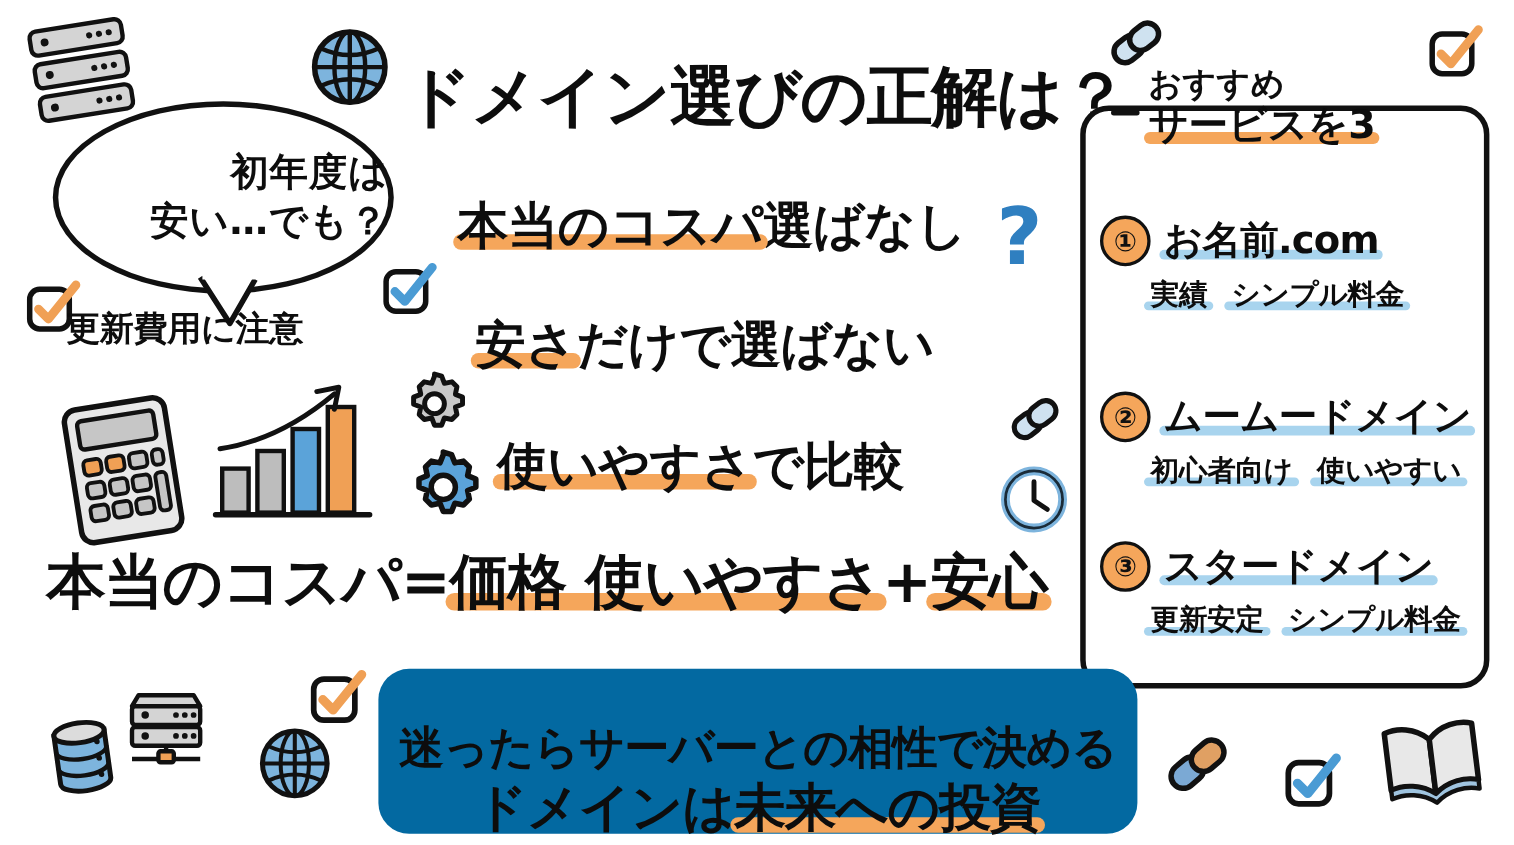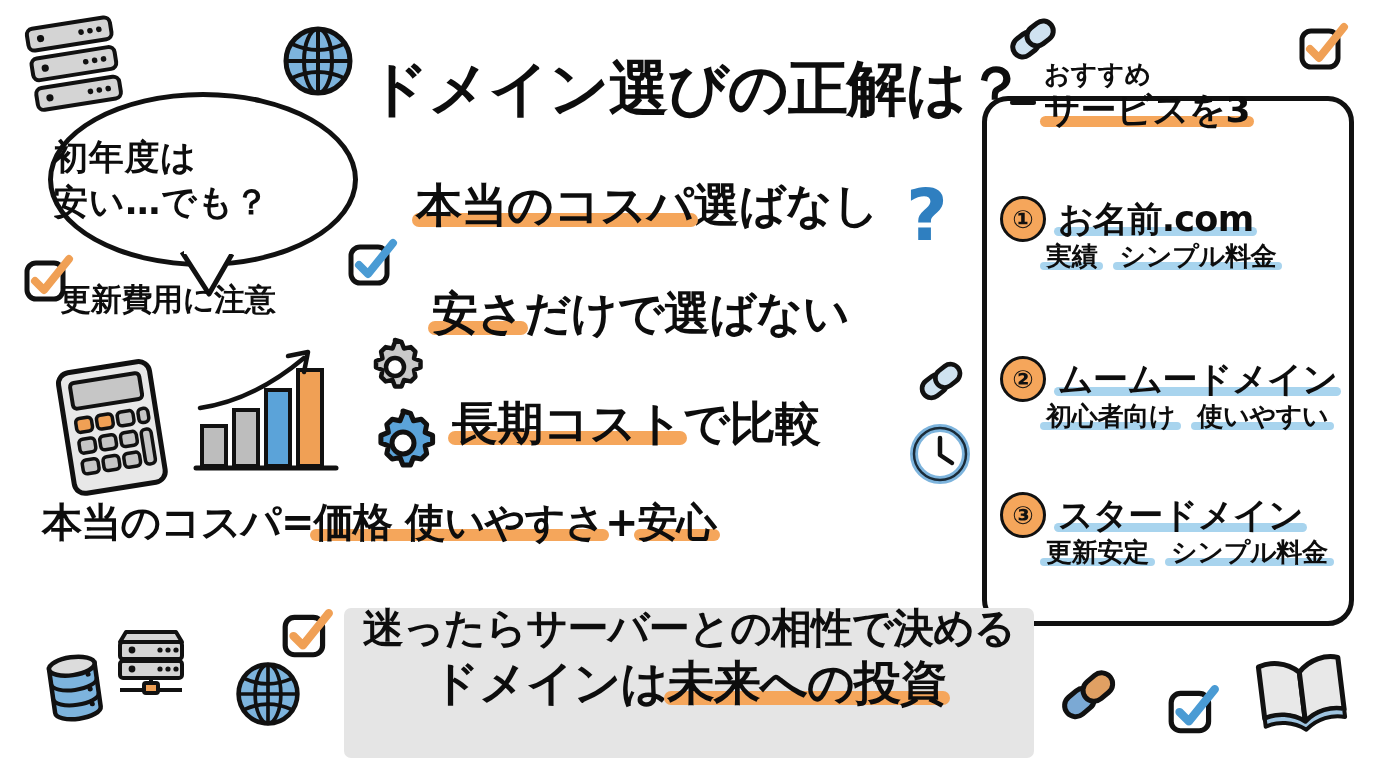--- a/index.html
+++ b/index.html
@@ -33,70 +33,70 @@
   }
   .hl.blue::after{background:#a8d4ee;height:0.26em;bottom:0.01em;}
   .hl.tag::after{background:#a8d4ee;height:0.30em;bottom:-0.02em;left:-6px;right:-6px;border-radius:10px;}
 
   
   #bubble{
     left:48px;top:92px;width:300px;height:165px;
     border:5px solid #111;border-radius:50%/50%;
     background:#fff;
     display:flex;flex-direction:column;
-    align-items:flex-start;justify-content:center;
+    align-items:flex-end;justify-content:center;
   }
   #bubble .line{font-size:35px;letter-spacing:0.02em;margin:5px 0;}
 
   
   #main-title{left:368px;top:58px;font-size:60px;letter-spacing:-0.02em;}
 
   
   .bullet{font-size:46px;letter-spacing:-0.01em;}
   #bullet1{left:416px;top:182px;}
   #bullet2{left:432px;top:290px;}
   #bullet3{left:452px;top:400px;}
 
   
-  #equation{left:42px;top:502px;font-size:40px;letter-spacing:-0.02em;}
+  #equation{left:42px;top:502px;font-size:54px;letter-spacing:-0.02em;}
 
   
   #caption-update{left:60px;top:284px;font-size:31px;}
 
   
   #panel{
     left:982px;top:96px;width:362px;height:520px;
     border:5px solid #111;border-radius:26px;background:#fff;
   }
   #panel-head{left:1044px;top:62px;}
-  #panel-head .l1{font-size:26px;letter-spacing:0.01em;font-family:Liberation Serif, serif;}
+  #panel-head .l1{font-size:30px;letter-spacing:0.01em;}
   #panel-head .l2{font-size:36px;margin-top:4px;letter-spacing:-0.01em;}
   #panel-dash{left:1010px;top:100px;width:26px;height:5px;background:#111;border-radius:3px;}
 
   .svc{position:absolute;left:1000px;}
   .svc .row{display:flex;align-items:center;gap:12px;}
   .num{
     width:40px;height:40px;flex:0 0 40px;border:3.5px solid #111;border-radius:50%;
     background:#f5a65b;color:#111;font-size:25px;font-weight:bold;
     display:flex;align-items:center;justify-content:center;
     font-family:"DejaVu Sans","Liberation Sans",sans-serif;
   }
   .svc .name{font-size:35px;letter-spacing:-0.02em;}
-  .svc .tags{display:flex;gap:22px;margin-top:1px;margin-left:46px;}
+  .svc .tags{display:flex;gap:22px;margin-top:13px;margin-left:46px;}
   .svc .tags .t{font-size:26px;letter-spacing:-0.01em;}
 
   #svc1{top:196px;}
   #svc2{top:356px;}
   #svc3{top:492px;}
 
   
   #banner{
     left:344px;top:608px;width:690px;height:150px;
-    background:#e5e5e5;border-radius:7px;
-    display:flex;flex-direction:column;align-items:center;justify-content:flex-start;
+    background:#0369a1;border-radius:28px;
+    display:flex;flex-direction:column;align-items:center;justify-content:flex-end;
   }
   #banner .b1{font-size:41px;letter-spacing:-0.02em;}
   #banner .b2{font-size:47px;margin-top:10px;letter-spacing:-0.02em;}
 
   
   .icon{position:absolute;display:block;}
 </style>
 </head>
 <body>
 
@@ -254,21 +254,21 @@
 
   <div id="main-title" class="abs jp">ドメイン選びの正解は？</div>
 
   <div id="bullet1" class="abs jp bullet">
     <span class="hl"><span>本当のコスパ</span></span><span>選ばなし</span>
   </div>
   <div id="bullet2" class="abs jp bullet">
     <span class="hl"><span>安さ</span></span><span>だけで選ばない</span>
   </div>
   <div id="bullet3" class="abs jp bullet">
-    <span class="hl"><span>長期コスト</span></span><span>で比較</span>
+    <span class="hl"><span>使いやすさ</span></span><span>で比較</span>
   </div>
 
   <div id="equation" class="abs jp">
     <span>本当のコスパ=</span><span class="hl"><span>価格 使いやすさ</span></span><span>+</span><span class="hl"><span>安心</span></span>
   </div>
 
   <div id="panel" class="abs"></div>
   <div id="panel-dash" class="abs"></div>
   <div id="panel-head" class="abs">
     <div class="jp l1">おすすめ</div>

